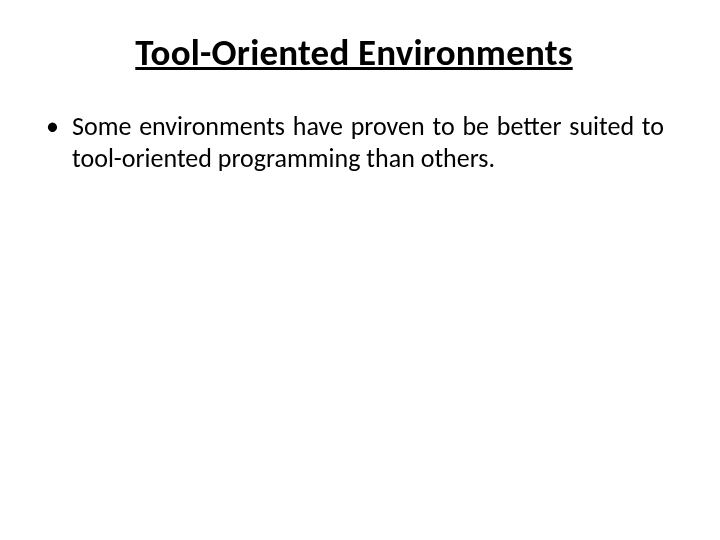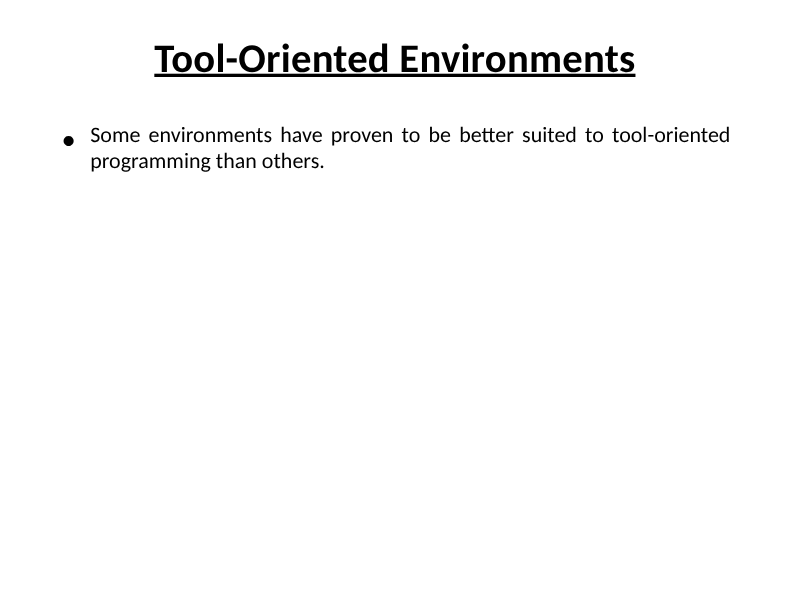--- a/index.html
+++ b/index.html
@@ -8,38 +8,38 @@
     width: 720px;
     height: 540px;
     background: #ffffff;
     font-family: Calibri, "Segoe UI", Arial, sans-serif;
     color: #000000;
   }
   .slide {
     box-sizing: border-box;
     width: 720px;
     height: 540px;
-    padding: 24px 48px 0 46px;
+    padding: 24px 48px 0 36px;
   }
   .title {
     text-align: center;
     font-size: 37px;
     font-weight: 700;
     text-decoration: underline;
     margin: 6px 0 36px 0;
     letter-spacing: 0.2px;
   }
   ul.bullets {
     list-style: none;
     margin: 0;
     padding: 0 8px 0 8px;
   }
   ul.bullets li {
     position: relative;
-    font-size: 20px;
+    font-size: 26px;
     line-height: 1.22;
     text-align: justify;
     padding-left: 28px;
     margin-bottom: 6px;
   }
   ul.bullets li::before {
     content: "•";
     position: absolute;
     left: 2px;
     top: 0;

